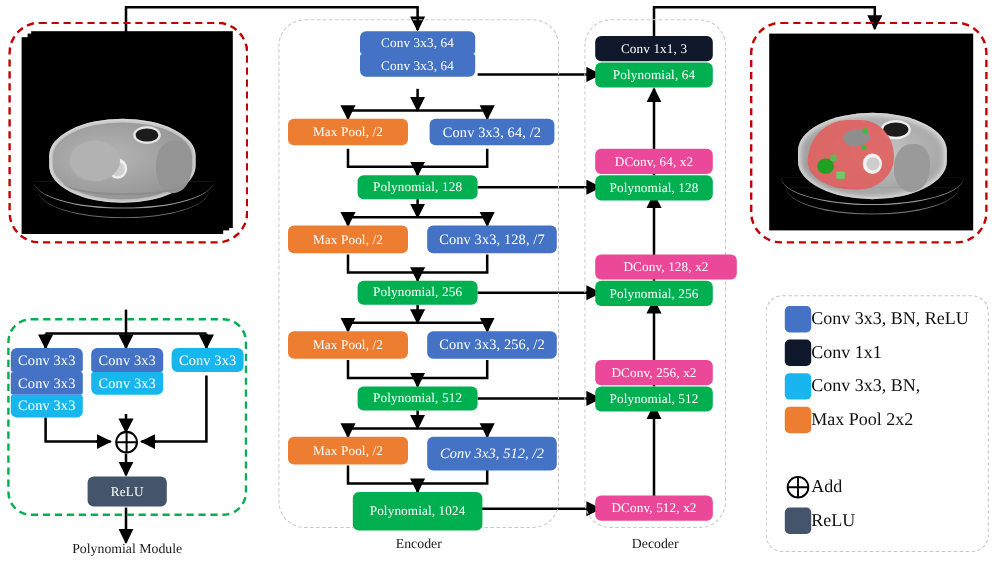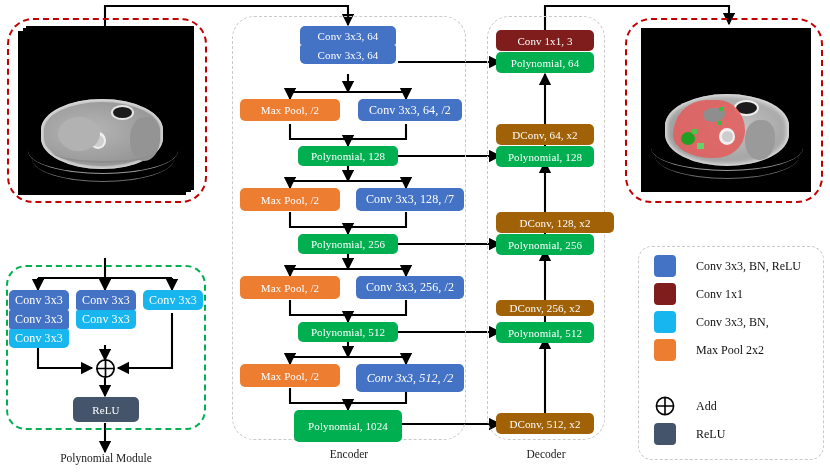--- a/index.html
+++ b/index.html
@@ -8,24 +8,24 @@
   .canvas{position:absolute;left:0;top:0;width:830px;height:472px;}
   svg.wires{position:absolute;left:0;top:0;width:830px;height:472px;pointer-events:none;}
 
   
   .node{position:absolute;display:flex;align-items:center;justify-content:center;
         border-radius:5px;color:#fff;font-size:11px;letter-spacing:.1px;
         font-family:"Liberation Serif", serif;white-space:nowrap;box-sizing:border-box;}
   .node.sm{font-size:12px;}
 
   .c-blue{background:#4472C4;}
-  .c-red{background:#7f1d1d;}
+  .c-red{background:#0f172a;}
   .c-cyan{background:#17B6EF;}
   .c-orange{background:#ED7D31;}
-  .c-brown{background:#a16207;}
+  .c-brown{background:#ec4899;}
   .c-green{background:#00B050;}
   .c-slate{background:#44546A;}
 
   
   .frame{position:absolute;box-sizing:border-box;border-radius:22px;}
   .frame-grey{border:1.6px dashed #c9c9c9;}
   .frame-red{border:2.6px dashed #C00000;border-radius:26px;}
   .frame-green{border:2.6px dashed #00B050;border-radius:20px;}
 
   .grp-label{position:absolute;font-size:11.5px;color:#1a1a1a;
@@ -33,21 +33,21 @@
 
   
   .ctwrap{position:absolute;}
   .ctstack{position:absolute;background:#000;}
   .ctmain{position:absolute;background:#000;overflow:hidden;}
   .body-ell{position:absolute;border-radius:50%/44%;}
 
   
   .legend-row{position:absolute;display:flex;align-items:center;}
   .sw{width:22px;height:22px;border-radius:4px;flex:0 0 auto;}
-  .lg-txt{margin-left:20px;font-size:12px;color:#111;
+  .lg-txt{font-size:15px;color:#111;
           font-family:"Liberation Serif", serif;white-space:nowrap;}
   .addglyph{width:22px;height:22px;flex:0 0 auto;position:relative;}
 </style>
 </head>
 <body>
 
 <div class="canvas">
 
   <svg class="wires" viewBox="0 0 830 472">
     <defs>
@@ -252,21 +252,21 @@
 
   <div class="node c-red" style="left:496px;top:30px;width:98px;height:21px;">Conv 1x1, 3</div>
   <div class="node c-green" style="left:496px;top:52px;width:98px;height:21px;">Polynomial, 64</div>
 
   <div class="node c-brown" style="left:496px;top:124px;width:98px;height:21px;">DConv, 64, x2</div>
   <div class="node c-green" style="left:496px;top:146px;width:98px;height:21px;">Polynomial, 128</div>
 
   <div class="node c-brown" style="left:496px;top:212px;width:118px;height:21px;">DConv, 128, x2</div>
   <div class="node c-green" style="left:496px;top:234px;width:98px;height:21px;">Polynomial, 256</div>
 
-  <div class="node c-brown" style="left:496px;top:300px;width:98px;height:16px;">DConv, 256, x2</div>
+  <div class="node c-brown" style="left:496px;top:300px;width:98px;height:21px;">DConv, 256, x2</div>
   <div class="node c-green" style="left:496px;top:322px;width:98px;height:21px;">Polynomial, 512</div>
 
   <div class="node c-brown" style="left:496px;top:413px;width:98px;height:21px;">DConv, 512, x2</div>
 
   <div class="node c-blue sm" style="left:9px;top:290px;width:60px;height:20px;border-radius:5px 5px 2px 2px;">Conv 3x3</div>
   <div class="node c-blue sm" style="left:9px;top:310px;width:60px;height:19px;border-radius:2px;">Conv 3x3</div>
   <div class="node c-cyan sm" style="left:9px;top:329px;width:60px;height:19px;border-radius:2px 2px 5px 5px;">Conv 3x3</div>
 
   <div class="node c-blue sm" style="left:76px;top:290px;width:60px;height:20px;border-radius:5px 5px 2px 2px;">Conv 3x3</div>
   <div class="node c-cyan sm" style="left:76px;top:310px;width:60px;height:19px;border-radius:2px 2px 5px 5px;">Conv 3x3</div>

